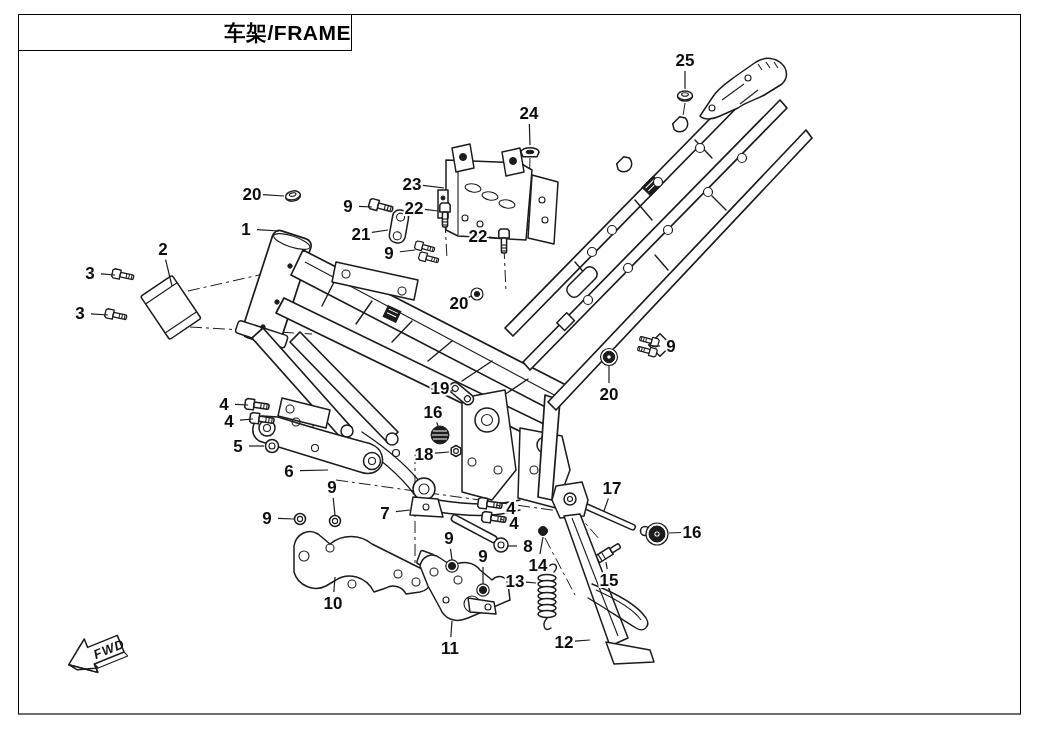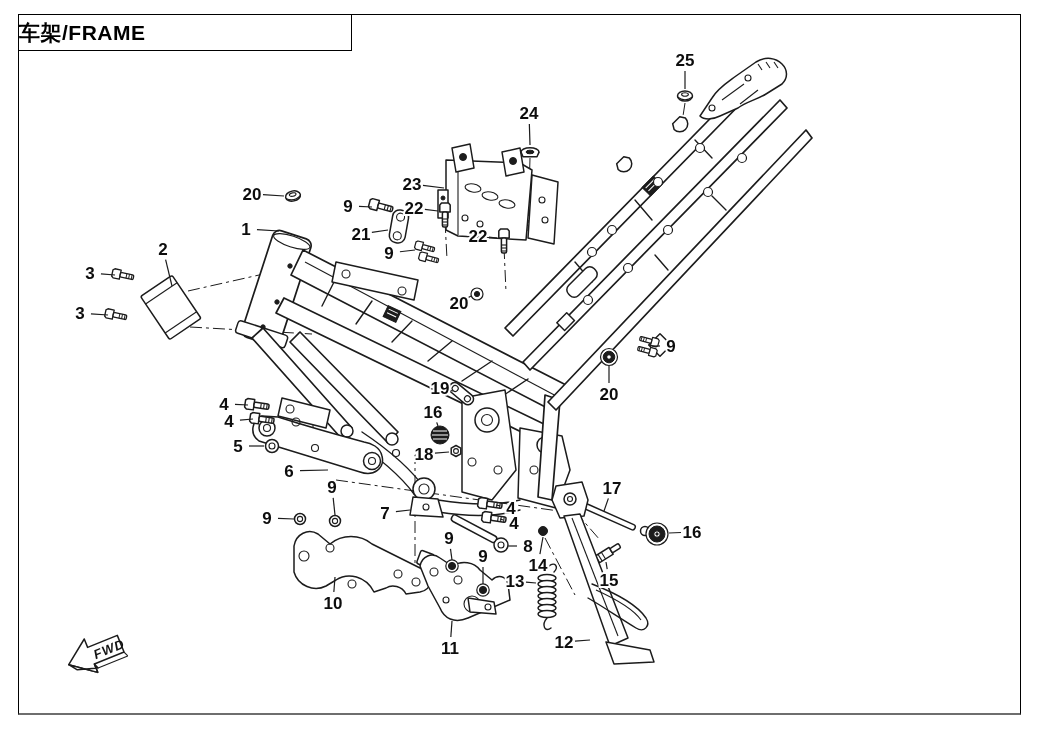--- a/index.html
+++ b/index.html
@@ -2,21 +2,21 @@
 <html><head>
 <meta charset="utf-8">
 <style>
   html,body{margin:0;padding:0;background:#fff;}
   .page{position:relative;width:1039px;height:734px;background:#fff;overflow:hidden;
         font-family:"Liberation Sans",sans-serif;}
   .sheet-border{position:absolute;left:18px;top:14px;width:1003px;height:701px;
         border:1px solid #000;border-bottom:2px solid #6e6e6e;box-sizing:border-box;}
   .title-box{position:absolute;left:18px;top:14px;width:334px;height:37px;
         border:1px solid #000;box-sizing:border-box;background:#fff;
-        display:flex;align-items:center;justify-content:flex-start;}
+        display:flex;align-items:center;justify-content:flex-end;}
   .title-box span{font-size:21px;font-weight:bold;color:#000;letter-spacing:.5px;}
   svg.diagram{position:absolute;left:0;top:0;}
   
   .ink{stroke:#1c1c1c;fill:none;stroke-width:1.4;stroke-linecap:round;stroke-linejoin:round;}
   .tube{stroke:#1c1c1c;fill:#fff;stroke-width:1.7;stroke-linejoin:round;}
   .part{stroke:#1c1c1c;fill:#fff;stroke-width:1.5;stroke-linejoin:round;}
   .thin{stroke:#1c1c1c;fill:none;stroke-width:1.1;}
   .dark{fill:#1c1c1c;stroke:#1c1c1c;stroke-width:1;}
   .lightc{fill:#fff;stroke:#1c1c1c;stroke-width:1.2;}
   .cdash{stroke:#1c1c1c;fill:none;stroke-width:1;stroke-dasharray:12 4 3 4;}

